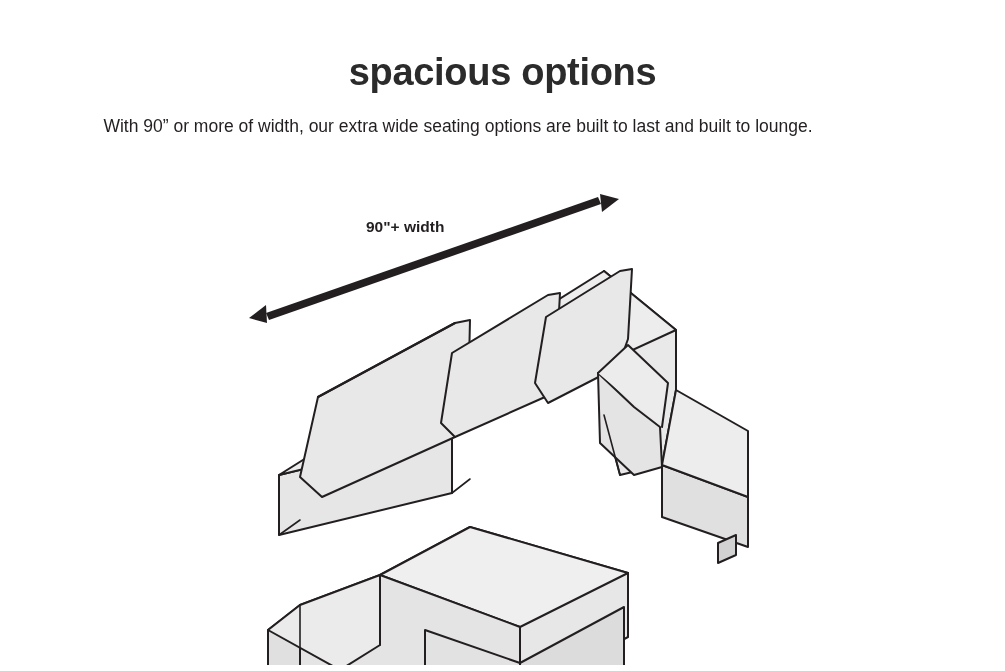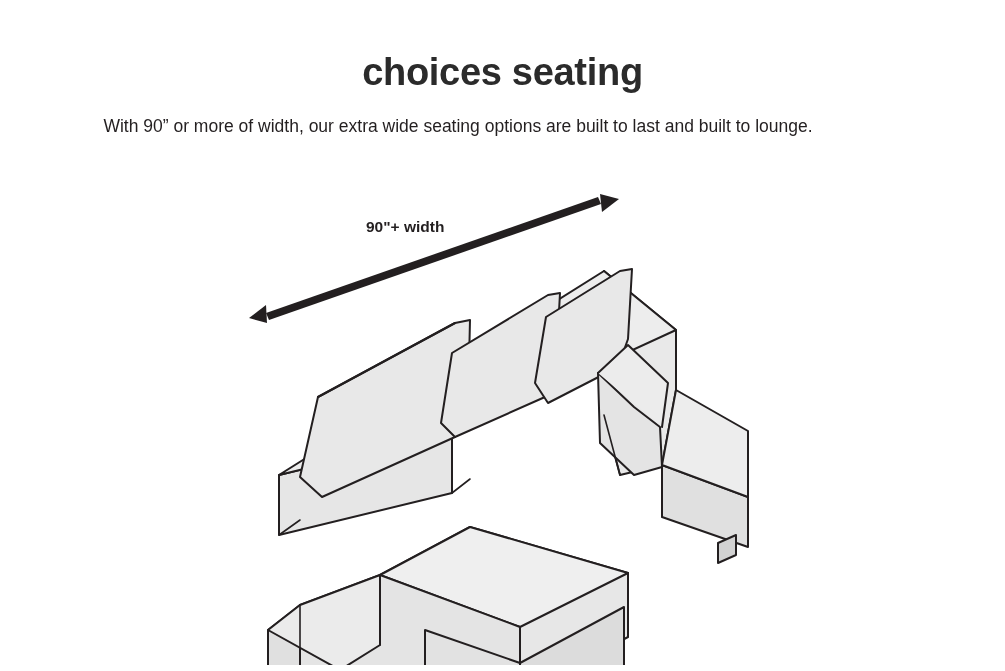--- a/index.html
+++ b/index.html
@@ -62,21 +62,21 @@
     color: #231f20;
     white-space: nowrap;
   }
   svg { display: block; }
 </style>
 </head>
 <body>
 
 <div class="page">
 
-  <div class="headline">choices seating</div>
+  <div class="headline">spacious options</div>
 
   <div class="subcopy">
     <span class="line">With 90” or more of width, our extra wide seating options are built to last and built to lounge.</span>
   </div>
 
   <div class="dim-label">90"+ width</div>
 
   <div class="illustration">
     <svg width="1005" height="490" viewBox="0 0 1005 490" xmlns="http://www.w3.org/2000/svg">
 

